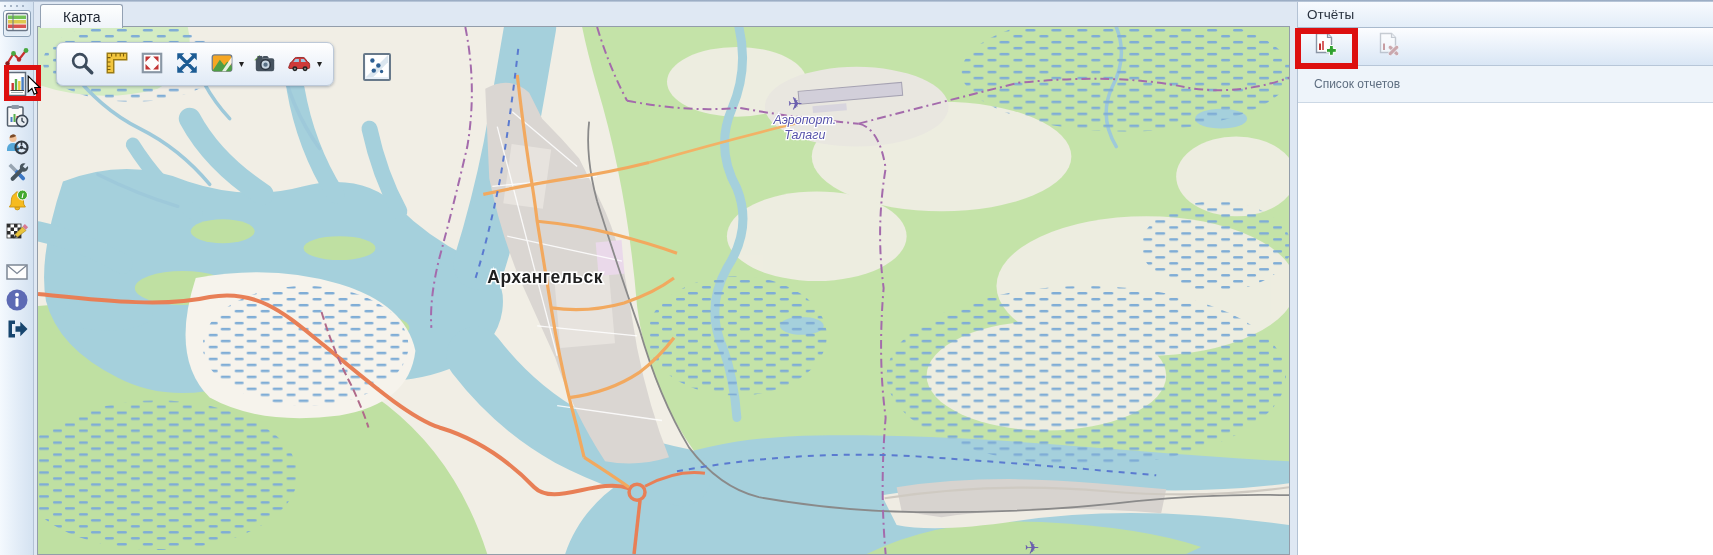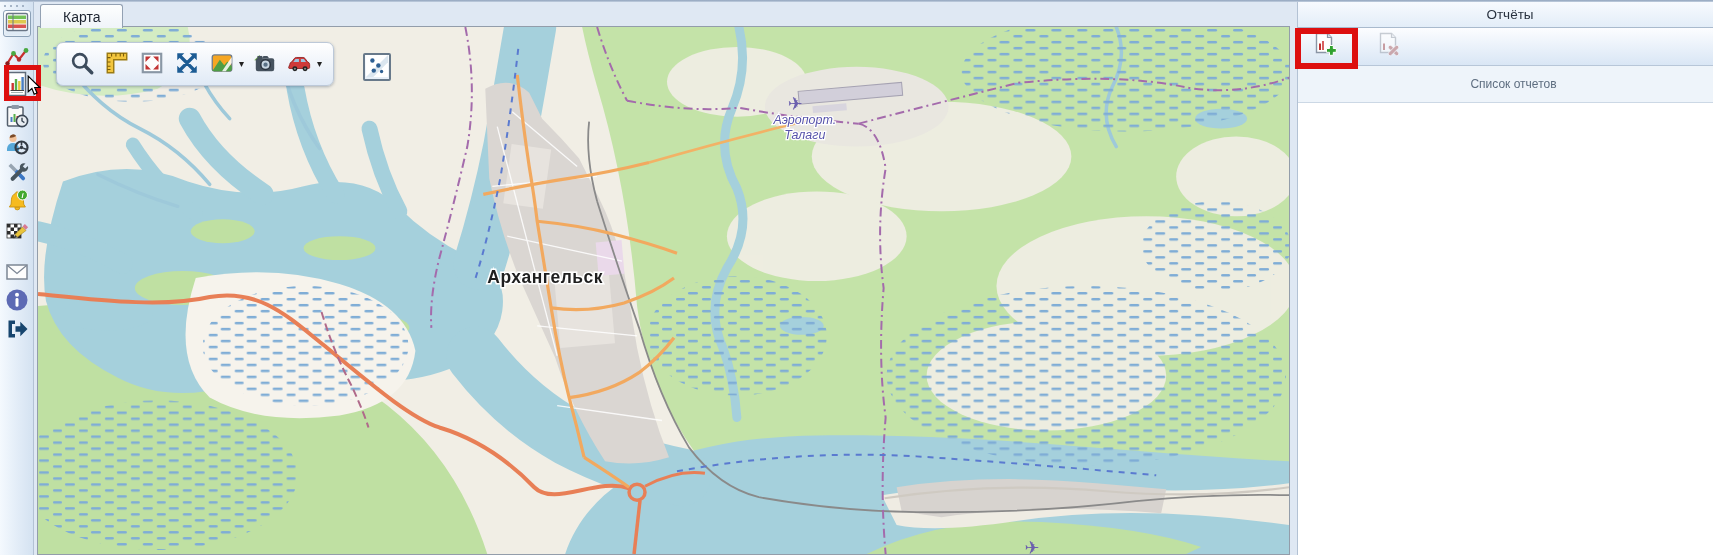--- a/index.html
+++ b/index.html
@@ -28,21 +28,21 @@
   .map-toolbar{position:absolute;left:18px;top:15px;height:42px;padding:0 9px;display:flex;align-items:center;gap:3px;
     background:linear-gradient(#ffffff,#e0eaf6);border:1px solid #bcc8d8;border-radius:7px;
     box-shadow:0 1px 3px rgba(40,60,90,.35);z-index:3;}
   .mtb{width:32px;height:34px;display:flex;align-items:center;justify-content:center;background:transparent;border:none;padding:0;cursor:pointer;}
   .caret{font-size:10px;color:#222;margin:0 2px 0 -2px;cursor:pointer;line-height:34px;}
   .cluster-btn{position:absolute;left:325px;top:26px;width:28px;height:28px;padding:0;cursor:pointer;
     background:linear-gradient(#fafcfe,#e6eef7);border:2px solid #68798a;border-radius:2px;
     display:flex;align-items:center;justify-content:center;z-index:3;}
 
   
-  .panel{position:absolute;left:1297px;top:2px;bottom:0;width:416px;background:#fff;border-left:1px solid #b3c2d4;box-sizing:border-box;text-align:center;}
+  .panel{position:absolute;left:1297px;top:2px;bottom:0;width:416px;background:#fff;border-left:1px solid #b3c2d4;box-sizing:border-box;}
   .panel-header{height:25px;line-height:25px;padding-left:9px;font-size:13.5px;color:#2a3340;
     background:linear-gradient(#f7fafe,#e3edf8);border-bottom:1px solid #a9bacd;}
   .panel-toolbar{height:37px;display:flex;align-items:center;
     background:linear-gradient(#fcfdff,#d9e6f5);border-bottom:1px solid #b7c6d8;}
   .ptb{width:34px;height:34px;margin-left:8px;display:flex;align-items:center;justify-content:center;background:transparent;border:none;padding:0;cursor:pointer;}
   .ptb.add{margin-left:9px;}
   .ptb.del{margin-left:30px;opacity:.45;filter:saturate(.7);}
   .panel-section{height:36px;line-height:36px;padding-left:16px;font-size:12px;color:#5e6e80;
     background:#eef4fa;border-bottom:1px solid #ccd8e5;}
 

